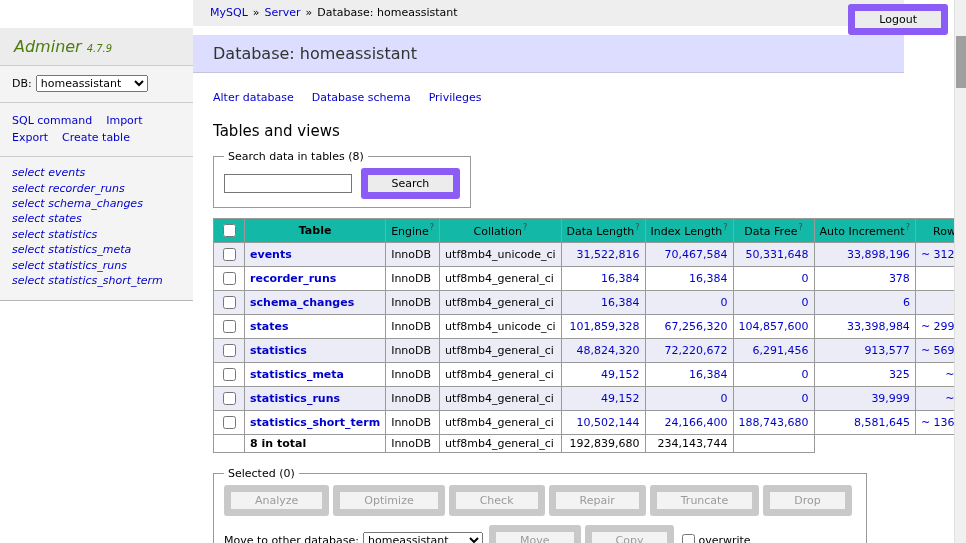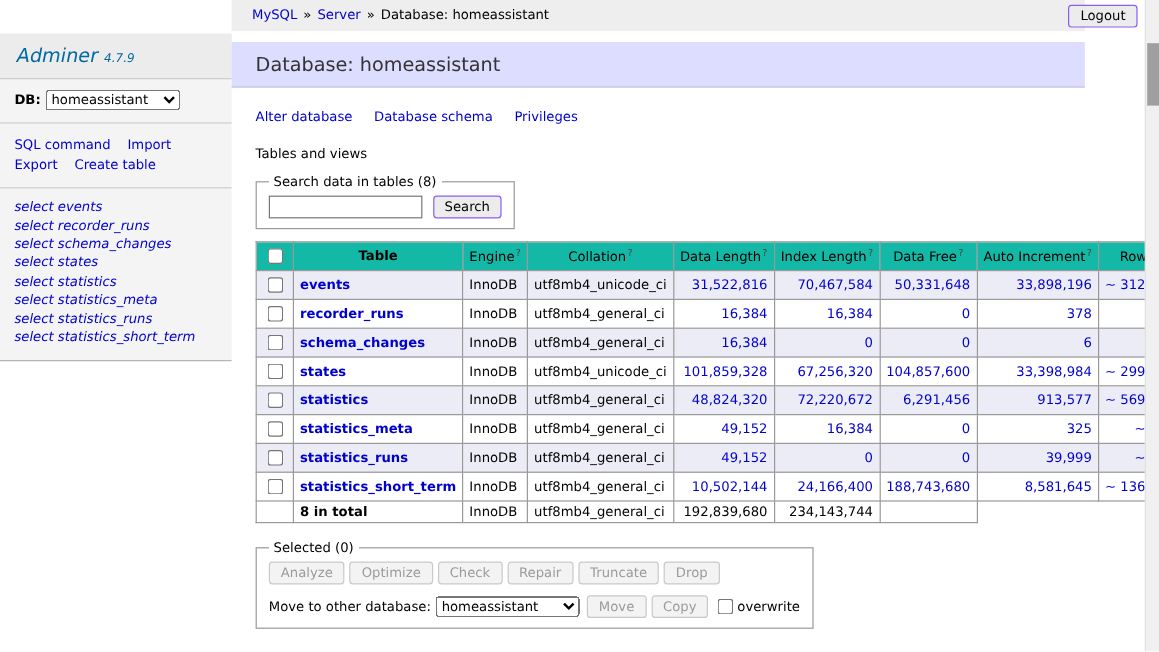--- a/index.html
+++ b/index.html
@@ -9,22 +9,22 @@
     width: 966px; height: 543px;
     overflow: hidden;
     background: #fff;
     color: #000;
     font-family: "DejaVu Sans", "Liberation Sans", sans-serif;
     font-size: 11px;
   }
   a { color:#0000cc; text-decoration:none; cursor:pointer; }
   button {
     font-family: inherit; font-size: 11px;
-    padding: 2px 9px; background:#ececec;
-    border:1px solid #8b5cf6; border-radius:3px; color:#000;
+    padding: 2px 24px; background:#ececec;
+    border:7px solid #8b5cf6; border-radius:3px; color:#000;
   }
   button:disabled { color:#9b9b9b; border-color:#c9c9c9; background:#f3f3f3; }
   select { font-family: inherit; font-size: 11px; }
   input[type=text] { border:1px solid #767676; padding:2px 3px; font-size:11px; font-family:inherit; }
 
   
   #lang { position:absolute; top:7px; left:8px; }
   #lang select { width:112px;margin-top:24px; }
   #breadcrumb {
     position:absolute; left:193px; top:0; width:711px; height:26px;
@@ -35,40 +35,40 @@
   #logout-btn { position:absolute; top:4px; right:18px; }
 
   
   #scrollbar { position:absolute; right:0; top:0; width:12px; height:543px; background:#f0f0f0; border-left:1px solid #e0e0e0; }
   #scroll-thumb { position:absolute; left:1px; top:36px; width:10px; height:52px; background:#9f9f9f; }
 
   
   #sidebar { position:absolute; left:0; top:28px; width:193px; background:#f4f4f4; }
   #sidebar h1 {
     margin:0; padding:9px 14px; background:#ececec; border-bottom:1px solid #ccc;
-    font-size:16px; font-weight:normal; font-style:italic; color:#0369a1;
+    font-size:16px; font-weight:normal; font-style:italic; color:#4d7c0f;
   }
   #sidebar h1 .ver { font-size:10px; margin-left:5px; }
   .sb-block { padding:9px 12px 10px; border-bottom:1px solid #ccc; }
-  .sb-block label { margin-right:4px;font-weight:bold; }
+  .sb-block label { margin-right:4px; }
   #db-select { width:112px; }
   #sidebar-links a { margin-right:14px; line-height:1.55; display:inline-block; }
   #sidebar-tables { padding:8px 12px 12px; border-bottom:1px solid #b5b5b5; }
   #sidebar-tables a { display:block; line-height:1.22; padding:1px 0;font-style:italic; }
 
   
   #main { position:absolute; left:193px; top:35px; width:711px; }
   #main h2 {
     margin:0 0 18px; padding:9px 20px; background:#ddddff;
     font-size:16px; font-weight:normal; color:#333;
     border-bottom:1px solid #c3c3de;
   }
   #content { padding:0 10px 0 20px; }
   .linkrow a { margin-right:18px; }
-  h3 { font-size:11px; font-weight:normal; margin:18px 0 8px; color:#000; }
+  h3 { font-size:15px; font-weight:normal; margin:18px 0 8px; color:#000; }
 
   fieldset { border:1px solid #999; display:inline-block; padding:5px 10px 8px; margin:2px 0 0; }
   legend { font-size:11px; padding:0 4px; }
   #search-input { width:128px; margin-right:5px; }
 
   table.data { border-collapse:collapse; margin-top:10px; font-size:11px; background:#fff; }
   .data th, .data td { border:1px solid #999; padding:2px 5px; height:16px; white-space:nowrap; }
   .data thead th { background:#14b8a6; text-align:center; font-weight:normal; }
   .data thead th.bold { font-weight:bold; }
   .data thead th sup { font-size:8px; color:#444; margin-left:1px; }

